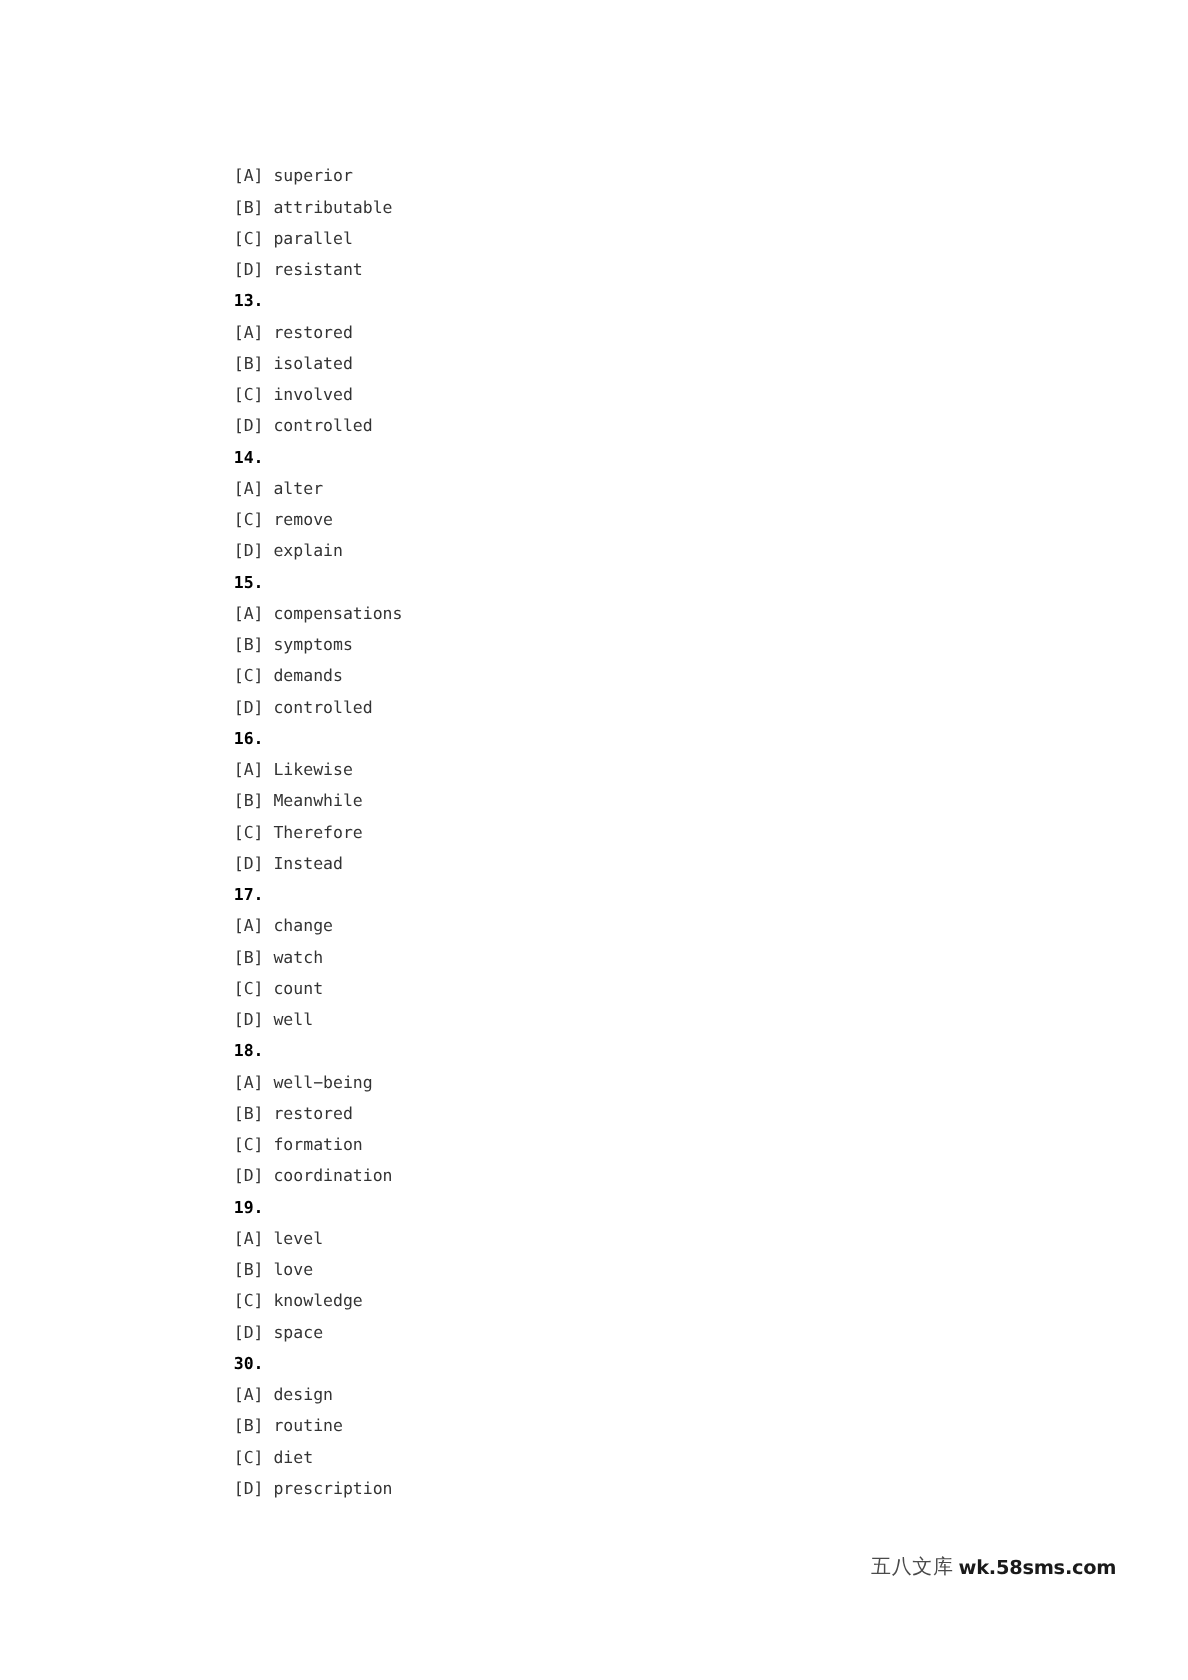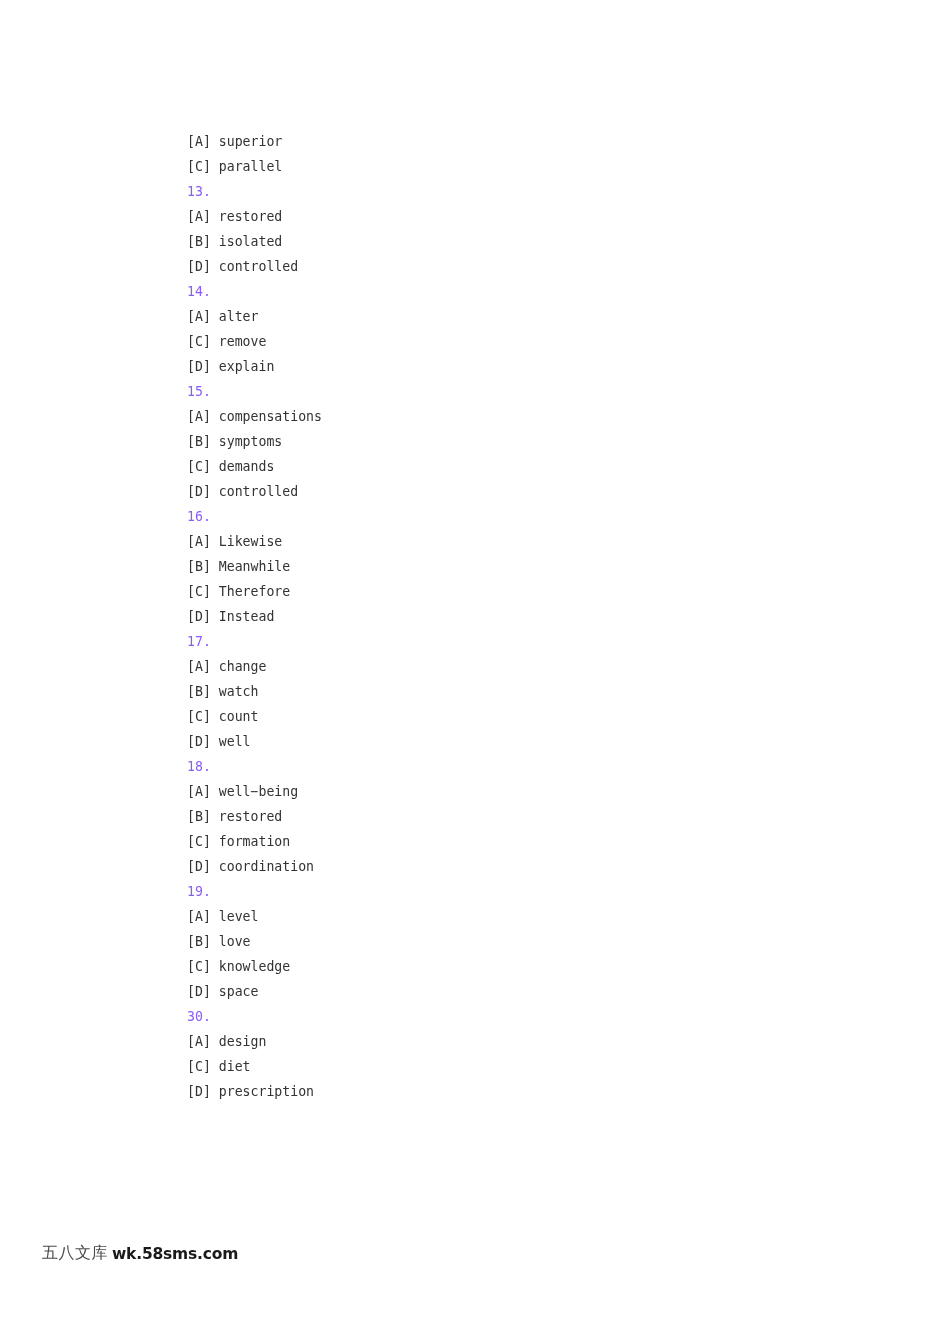--- a/index.html
+++ b/index.html
@@ -31,30 +31,31 @@
     font-size: 13.2px;
     line-height: 25px;
     height: 25px;
     color: #333333;
     white-space: pre;
     letter-spacing: 0px;
     -webkit-font-smoothing: antialiased;
   }
 
   .doc-line.question-number {
-    color: #8b5cf6;
+    color: #000000;
+    font-weight: bold;
   }
 
   
   .footer-watermark {
     position: absolute;
     left: 0;
     right: 15px;
     top: 1243px;
-    text-align: left;
+    text-align: right;
     white-space: nowrap;
   }
 
   .wm-cjk {
     font-family: "DejaVu Sans", "Liberation Sans", sans-serif;
     font-size: 16px;
     color: #4a4a4a;
     font-weight: 300;
     letter-spacing: 0.5px;
     vertical-align: middle;
@@ -70,24 +71,27 @@
     vertical-align: middle;
   }
 </style>
 </head>
 <body>
 
 <div class="page">
 
   <div class="options-block">
     <div class="doc-line">[A] superior</div>
+    <div class="doc-line">[B] attributable</div>
     <div class="doc-line">[C] parallel</div>
+    <div class="doc-line">[D] resistant</div>
     <div class="doc-line question-number">13.</div>
     <div class="doc-line">[A] restored</div>
     <div class="doc-line">[B] isolated</div>
+    <div class="doc-line">[C] involved</div>
     <div class="doc-line">[D] controlled</div>
     <div class="doc-line question-number">14.</div>
     <div class="doc-line">[A] alter</div>
     <div class="doc-line">[C] remove</div>
     <div class="doc-line">[D] explain</div>
     <div class="doc-line question-number">15.</div>
     <div class="doc-line">[A] compensations</div>
     <div class="doc-line">[B] symptoms</div>
     <div class="doc-line">[C] demands</div>
     <div class="doc-line">[D] controlled</div>
@@ -106,20 +110,21 @@
     <div class="doc-line">[B] restored</div>
     <div class="doc-line">[C] formation</div>
     <div class="doc-line">[D] coordination</div>
     <div class="doc-line question-number">19.</div>
     <div class="doc-line">[A] level</div>
     <div class="doc-line">[B] love</div>
     <div class="doc-line">[C] knowledge</div>
     <div class="doc-line">[D] space</div>
     <div class="doc-line question-number">30.</div>
     <div class="doc-line">[A] design</div>
+    <div class="doc-line">[B] routine</div>
     <div class="doc-line">[C] diet</div>
     <div class="doc-line">[D] prescription</div>
   </div>
 
   <div class="footer-watermark">
     <span class="wm-cjk">五八文库</span><span class="wm-url">wk.58sms.com</span>
   </div>
 
 </div>
 

